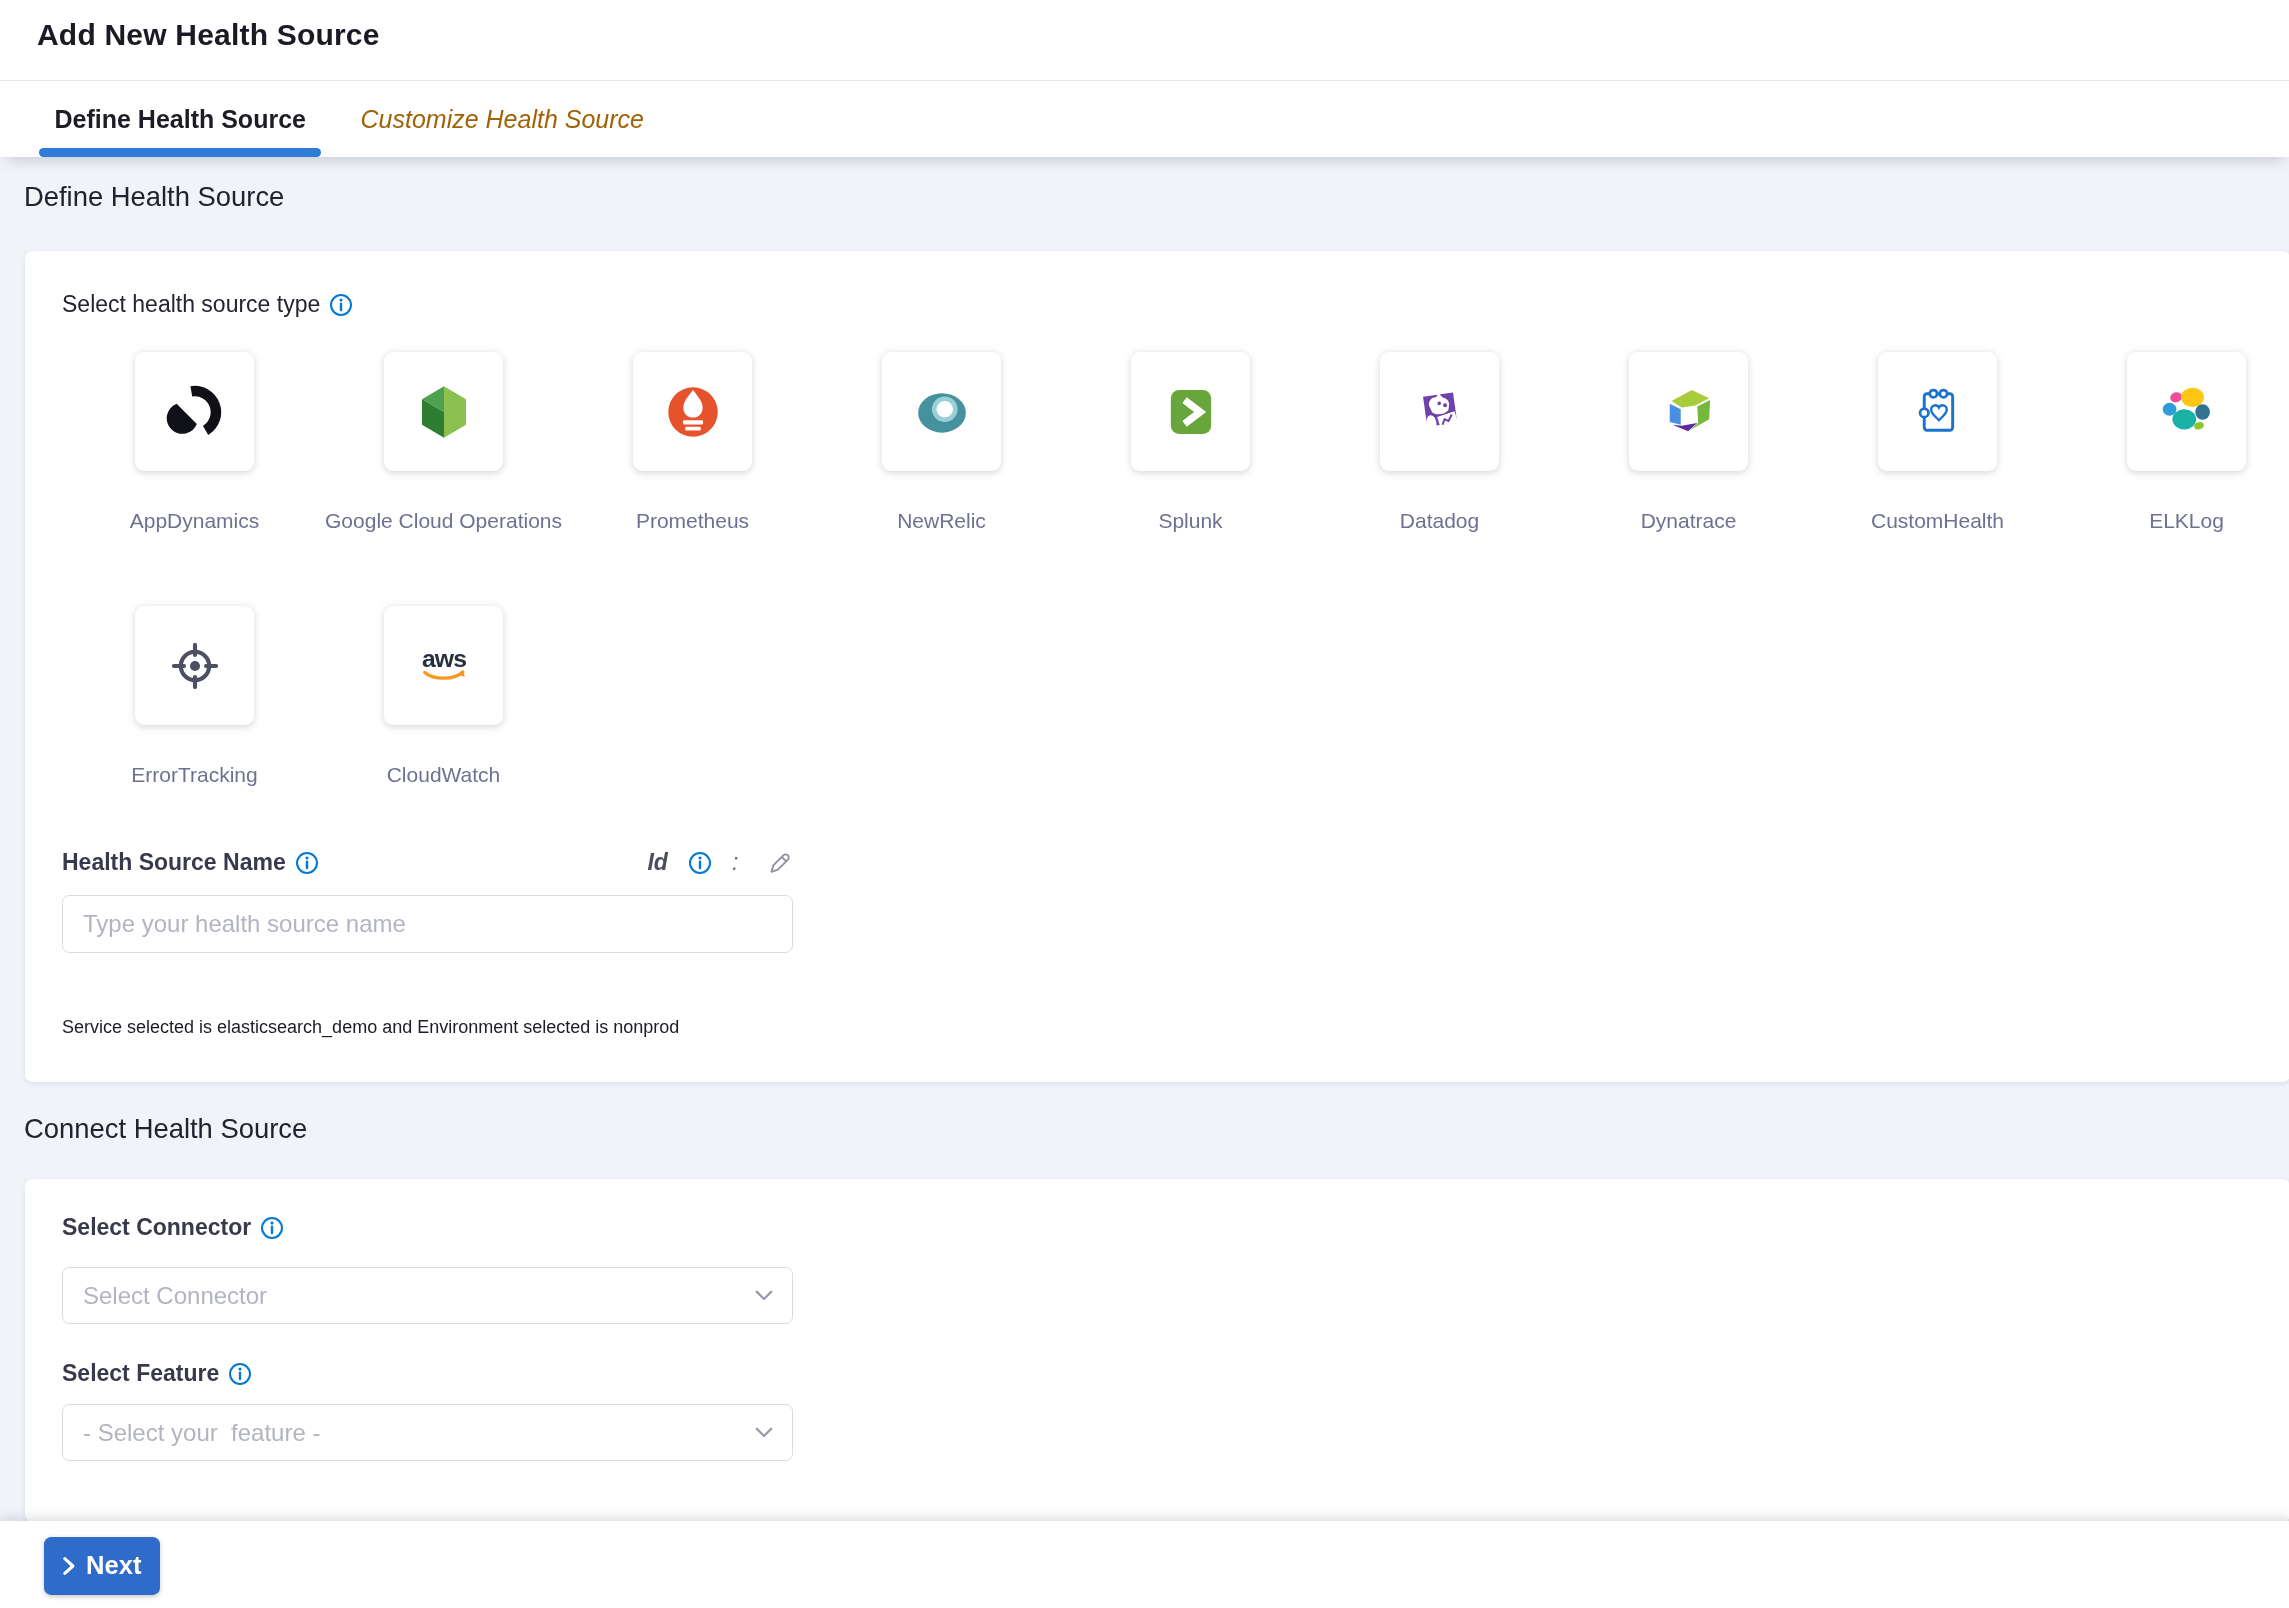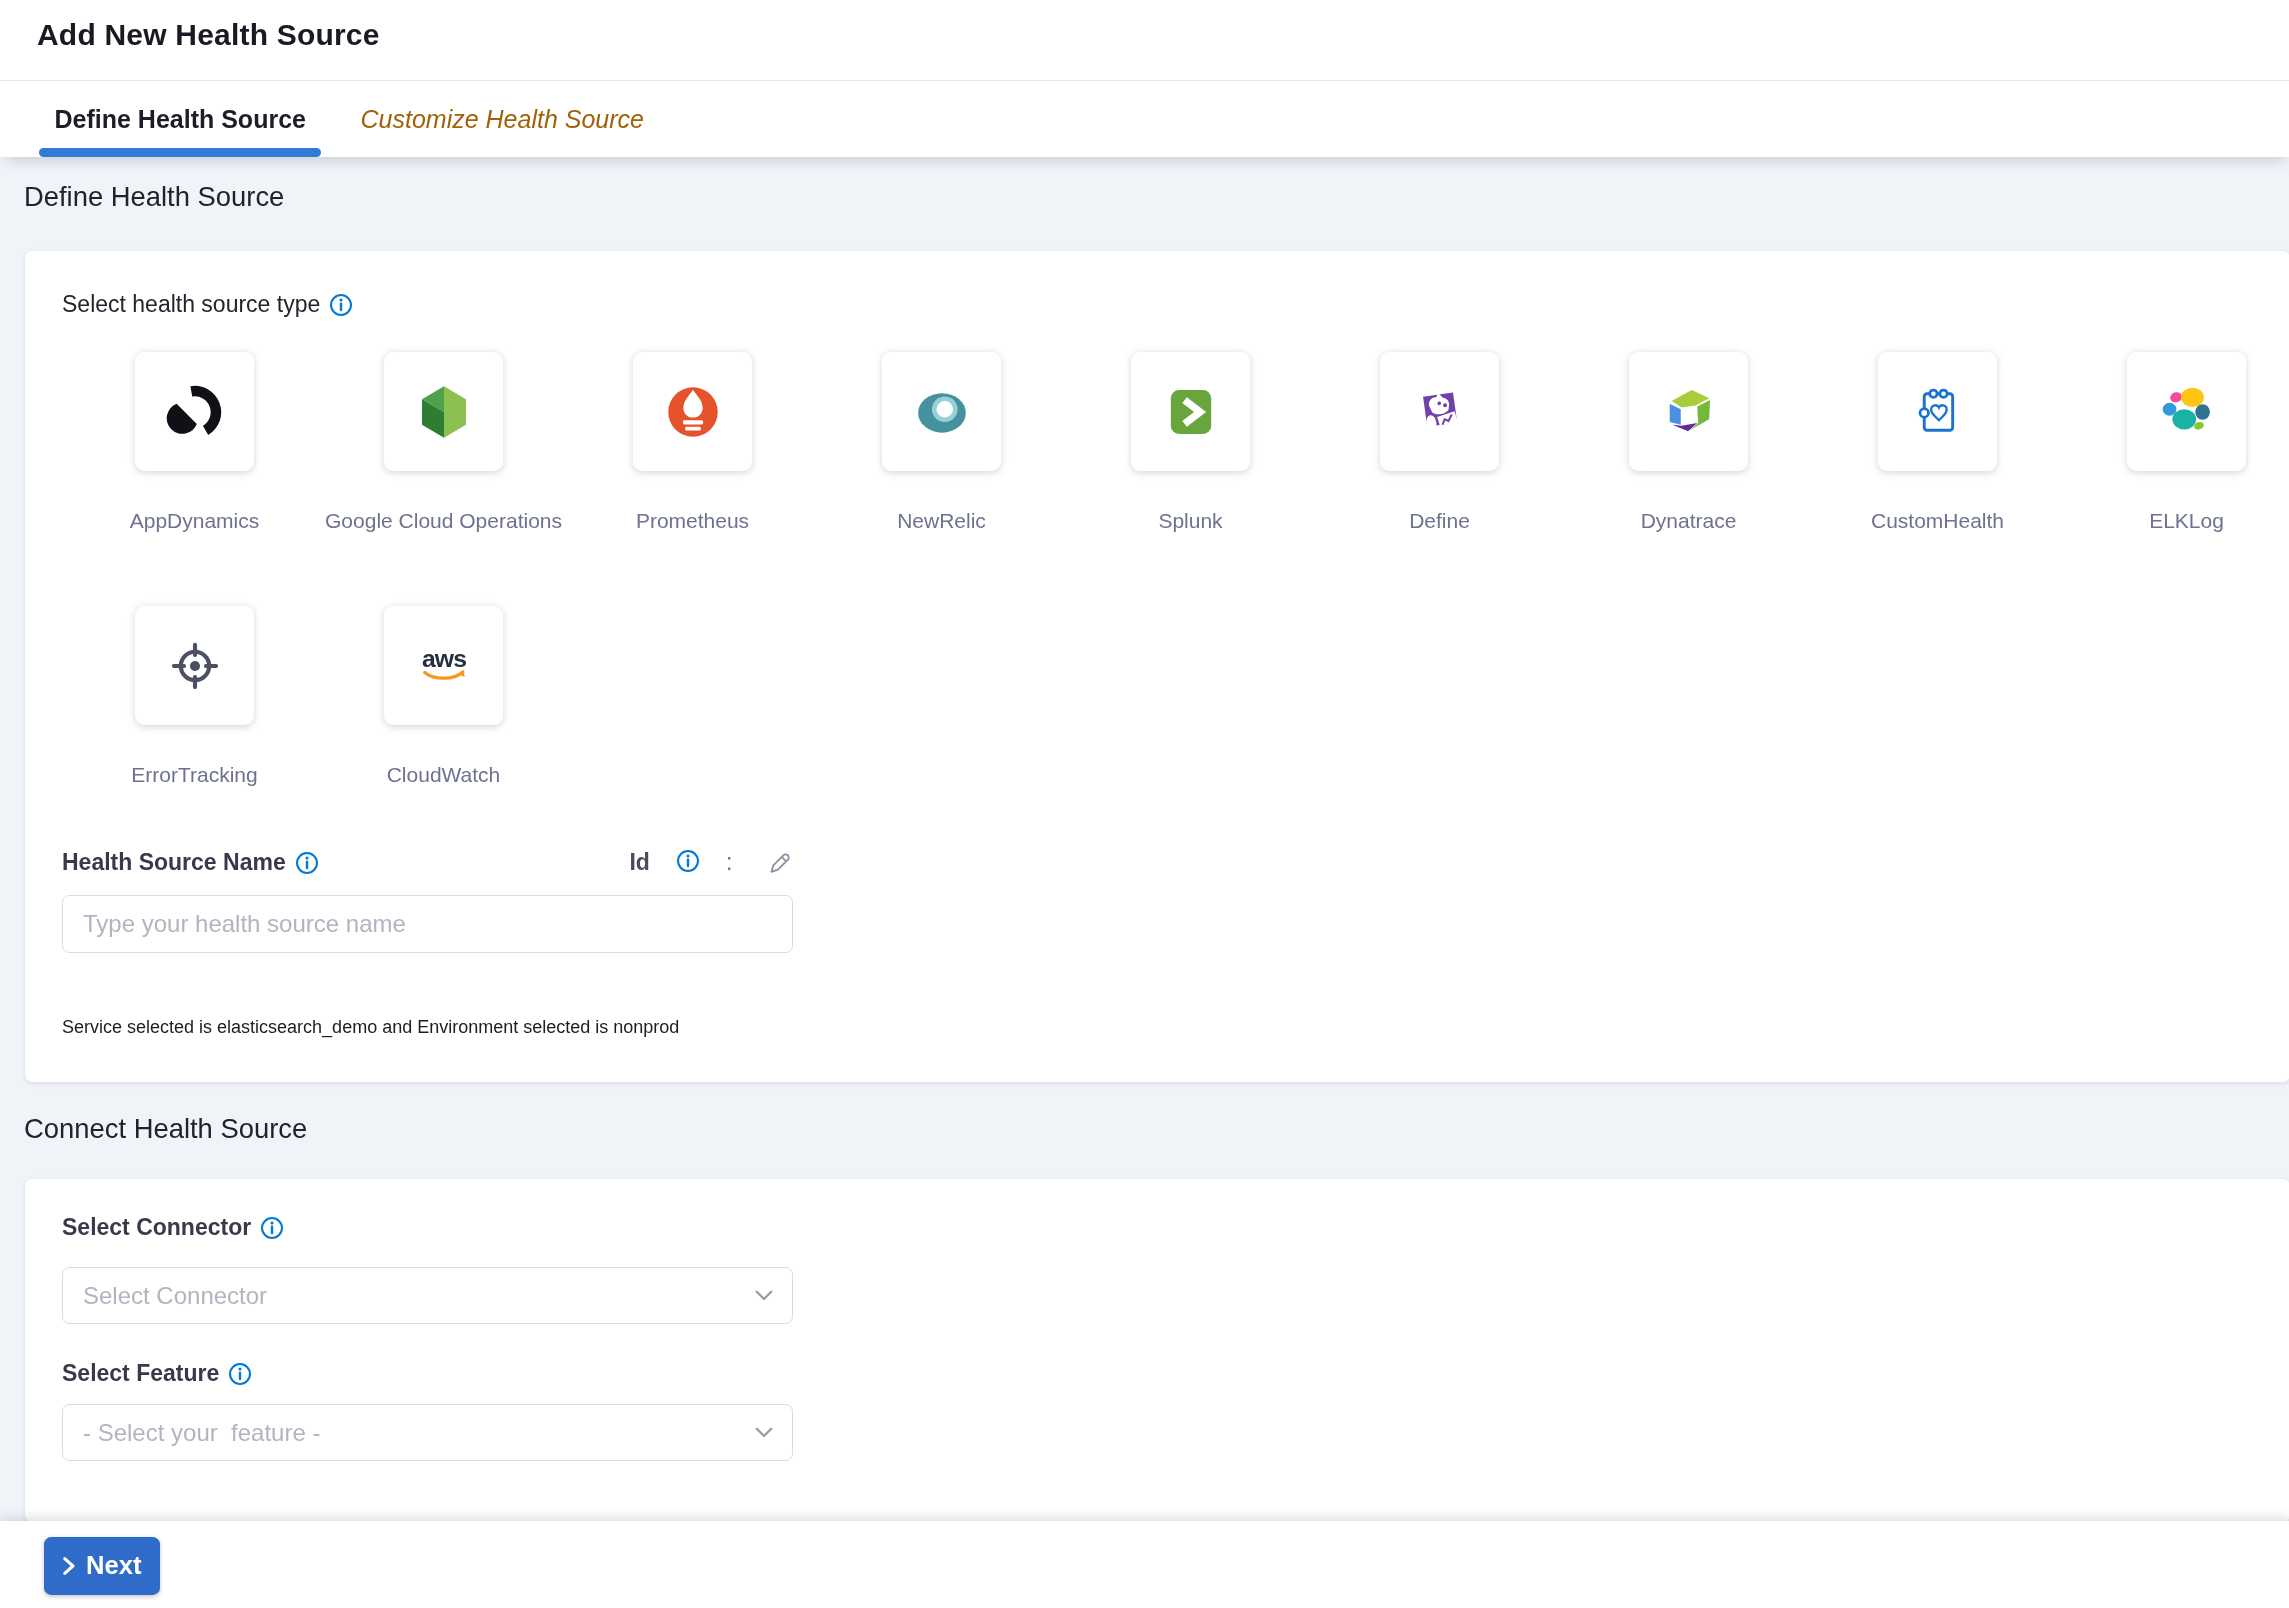--- a/index.html
+++ b/index.html
@@ -40,21 +40,21 @@
   
   .type-label-row { position:absolute; left:37px; top:40px; }
   .tile-grid { position:absolute; left:110px; top:101px; right:27.4px; display:flex; flex-wrap:wrap; column-gap:130px; }
   .tile-cell { width:119px; height:254px; display:flex; flex-direction:column; align-items:center; }
   .tile { width:119px; height:119px; background:#fff; border-radius:9.1px; box-shadow:0 1.8px 7.3px rgba(96,97,112,.25);
           display:flex; align-items:center; justify-content:center; cursor:pointer; }
   .tile-label { margin-top:38px; font-size:21px; color:#6e7191; white-space:nowrap; }
 
   
   .name-row { position:absolute; left:37px; top:598px; width:731px; display:flex; justify-content:space-between; align-items:center; }
-  .id-group { display:flex; align-items:flex-start; gap:26px; }
+  .id-group { display:flex; align-items:center; gap:20px;font-style:italic; }
   .id-label { font-size:23px; font-weight:700; color:#4b4d5e; }
   .id-colon { font-size:23px; color:#6b6d7d; }
   .pencil-btn { width:27.4px; height:27.4px; margin-left:7.3px; cursor:pointer; }
 
   .text-input { position:absolute; left:37px; top:644px; width:731px; height:58px; border:1.8px solid #d9dbe3; border-radius:7.3px;
                 font-family:"Liberation Sans", sans-serif; font-size:24px; color:#22232d; padding:7px 20px; outline:none; background:#fff; }
   .text-input::placeholder { color:#b2b4c0; }
 
   .service-note { position:absolute; left:37px; top:766px; font-size:18px; color:#1c1d24; }
 
@@ -184,21 +184,21 @@
               <circle cx="36.5" cy="26.5" r="2" fill="#6f42ab"></circle>
               <circle cx="42.5" cy="29.5" r="2.2" fill="#6f42ab"></circle>
               <ellipse cx="25" cy="47" rx="5.5" ry="9" fill="#fff"></ellipse>
               <g transform="rotate(-10 43 45)">
                 <rect x="33" y="39" width="20" height="13" fill="#fff"></rect>
                 <polyline points="36,49 40,44 43.5,47 49,41.5" fill="none" stroke="#6f42ab" stroke-width="2.2"></polyline>
               </g>
             </g>
           </svg>
         </div>
-        <div class="tile-label">Define</div>
+        <div class="tile-label">Datadog</div>
       </div>
 
       <div class="tile-cell">
         <div class="tile">
           <svg width="66" height="66" viewBox="0 0 72 72">
             <polygon points="17,24 39,12 58,21 43,29 28,31" fill="#a8cc3a"></polygon>
             <polygon points="15,27 27,33 27,50 15,47" fill="#4a90e2"></polygon>
             <polygon points="28,51 45,48 35,57 18,50" fill="#5f2aa0"></polygon>
             <polygon points="45,30 59,23 58,44 37,56 46,48" fill="#74b93a"></polygon>
           </svg>

